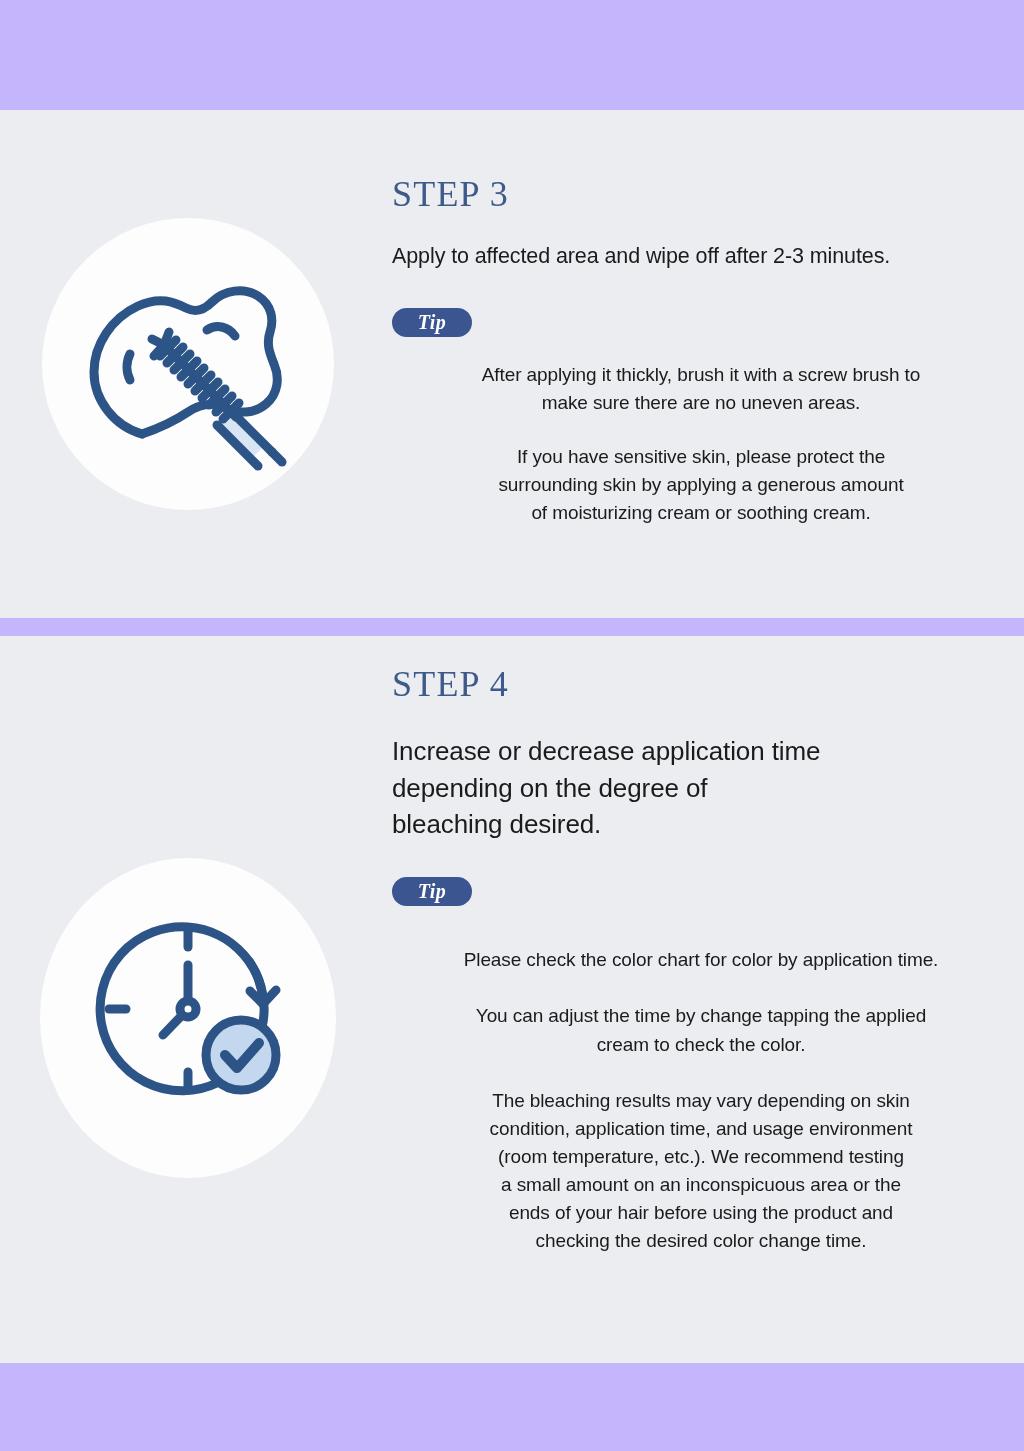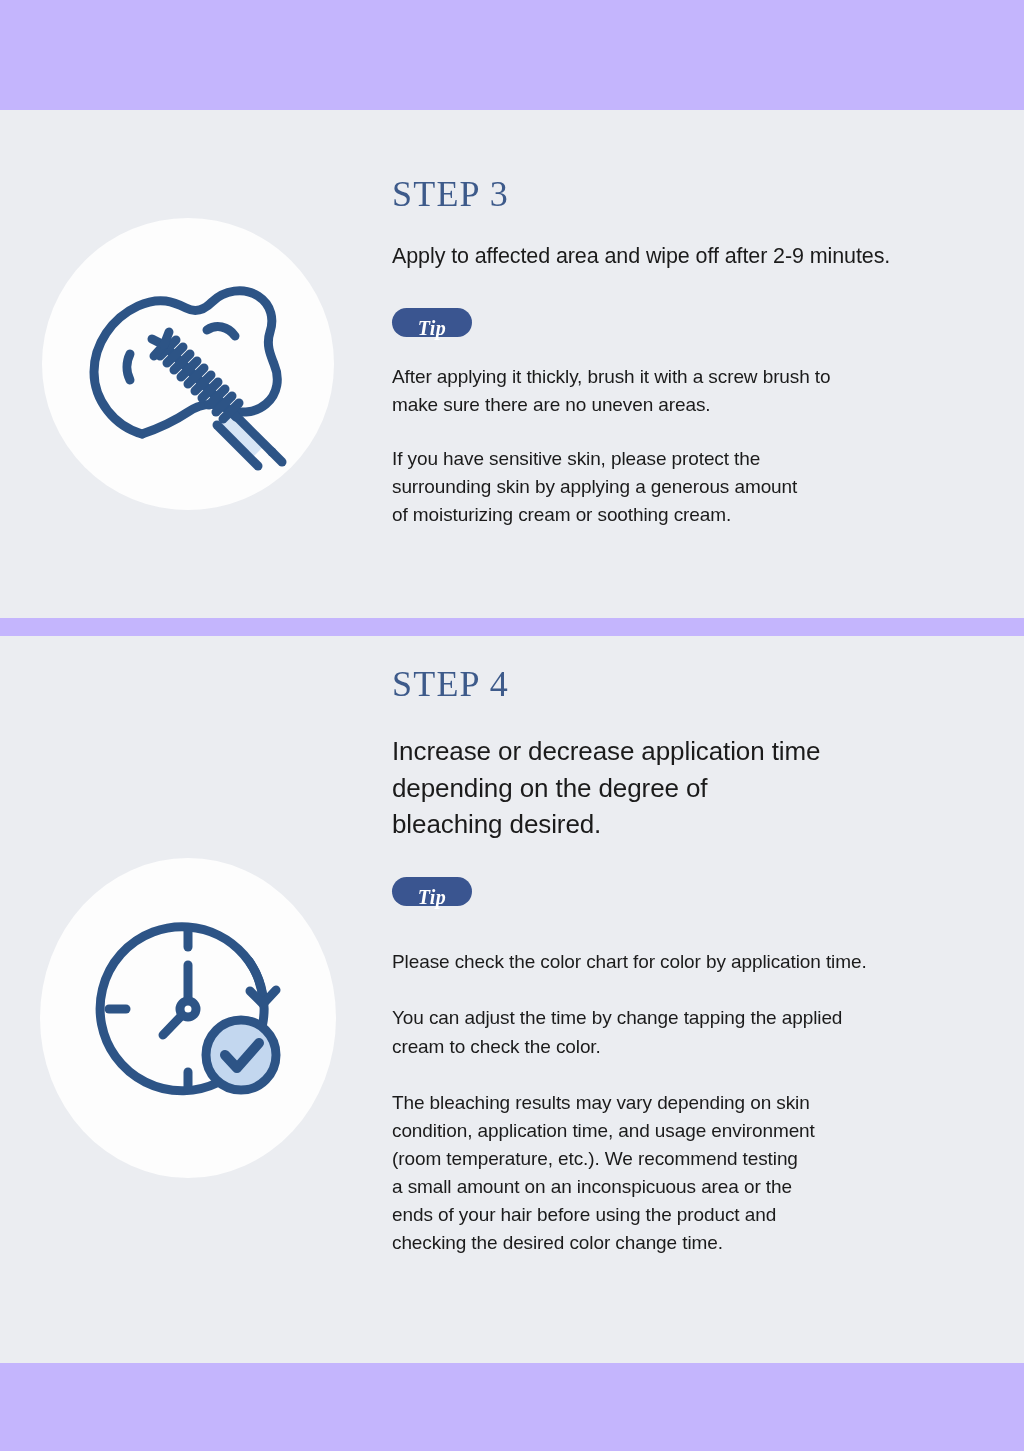--- a/index.html
+++ b/index.html
@@ -67,28 +67,28 @@
     background: #3a5590;
     color: #ffffff;
     font-family: "Liberation Serif", serif;
     font-style: italic;
     font-weight: 700;
     font-size: 20px;
     line-height: 29px;
     height: 29px;
     min-width: 80px;
     text-align: center;
-    padding: 6px 20px;
+    padding: 0 20px;
     border-radius: 15px;
     letter-spacing: 0.5px;
   }
   #tip-badge-step3 { margin-top: 36px; }
   #tip-badge-step4 { margin-top: 34px; }
 
-  .tip-list { margin-top: 24px; }
+  .tip-list { margin-top: 24px; text-align: center; }
   .tip-para {
     color: #1b1b1b;
     font-size: 19px;
     line-height: 1.48;
     letter-spacing: -0.1px;
     margin-bottom: 26px;
     white-space: pre-line;
   }
   .tip-para:last-child { margin-bottom: 8px; }
   #tips-step4 { margin-top: 40px; }
@@ -141,21 +141,21 @@
         <path d="M96 101 L84 95"></path>
         <path d="M96 101 L86 112"></path>
         <path d="M96 101 L101 88"></path>
       </g>
     </svg>
   </div>
 
   <div class="text-col" id="text-step3">
     <div class="step-heading">STEP 3</div>
 
-    <div class="lead" id="lead-step3">Apply to affected area and wipe off after 2-9 minutes.</div>
+    <div class="lead" id="lead-step3">Apply to affected area and wipe off after 2-3 minutes.</div>
 
     <div class="tip-badge" id="tip-badge-step3">Tip</div>
 
     <div class="tip-list">
       <p class="tip-para">After applying it thickly, brush it with a screw brush to
 make sure there are no uneven areas.</p>
       <p class="tip-para">If you have sensitive skin, please protect the
 surrounding skin by applying a generous amount
 of moisturizing cream or soothing cream.</p>
     </div>

